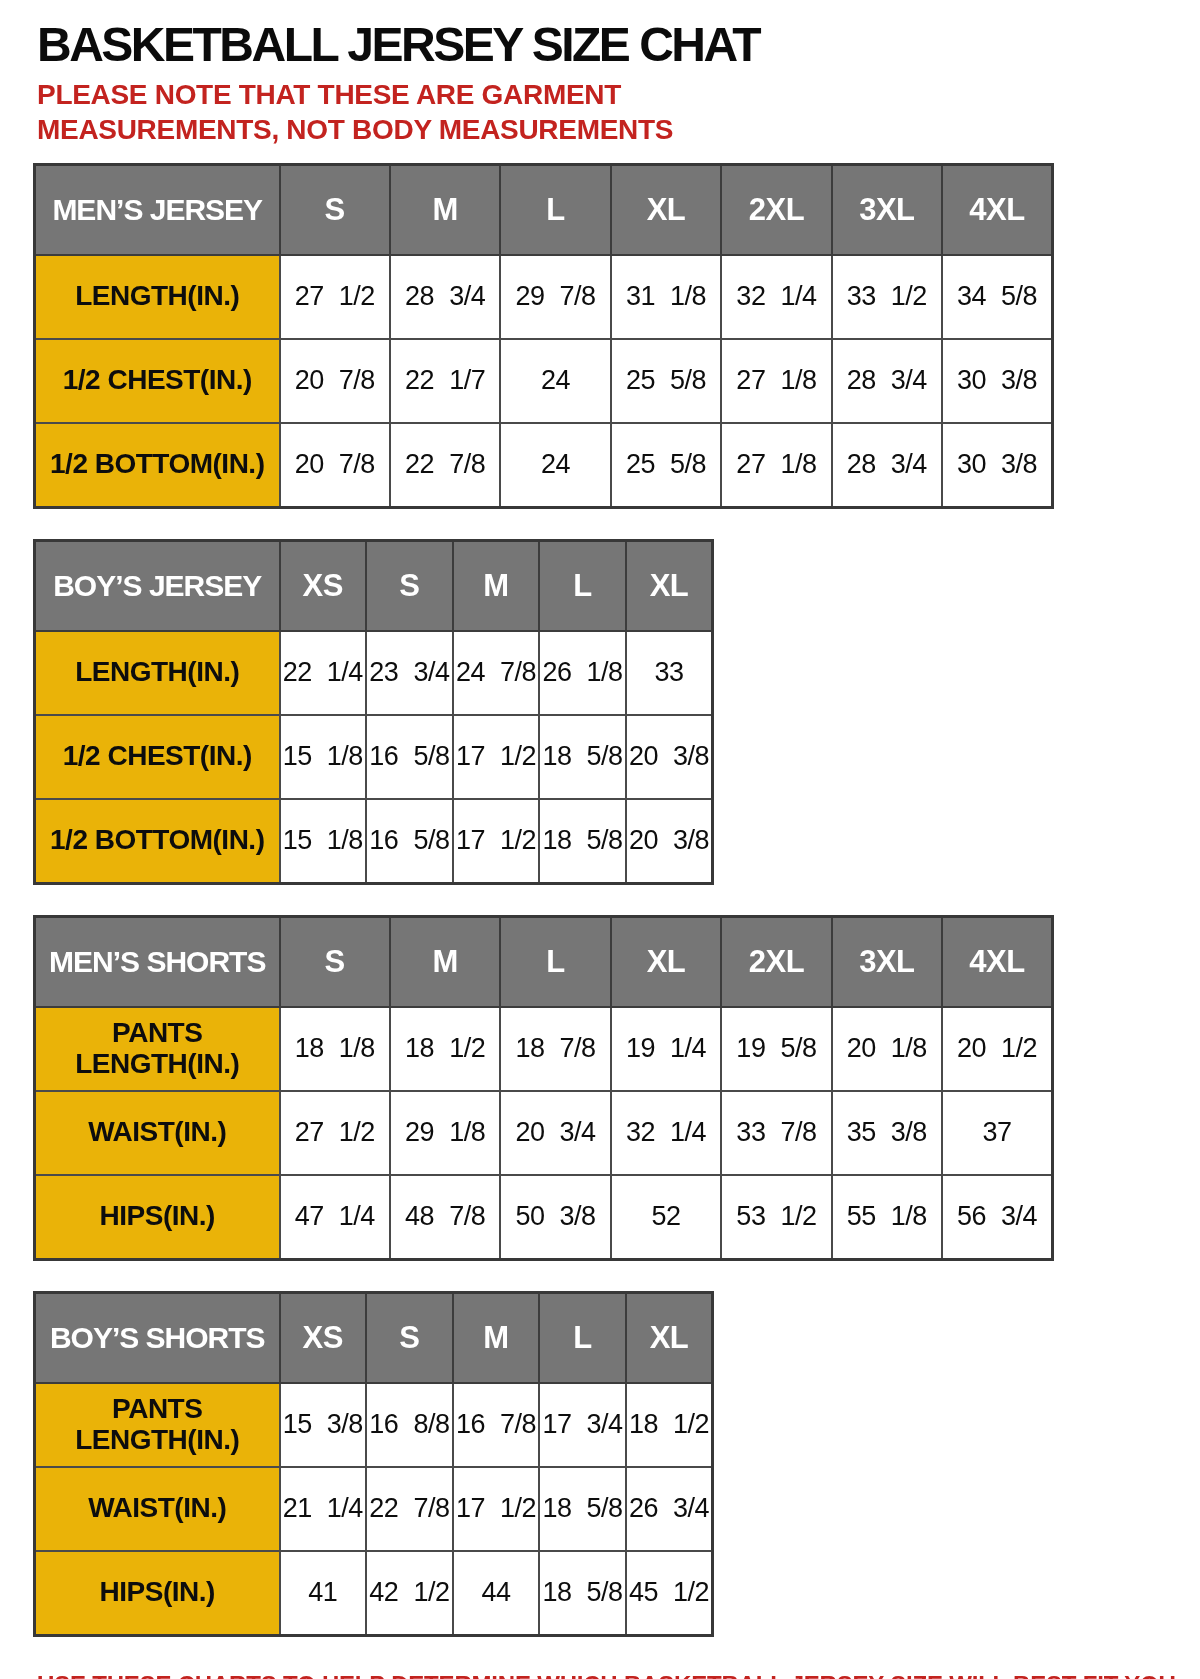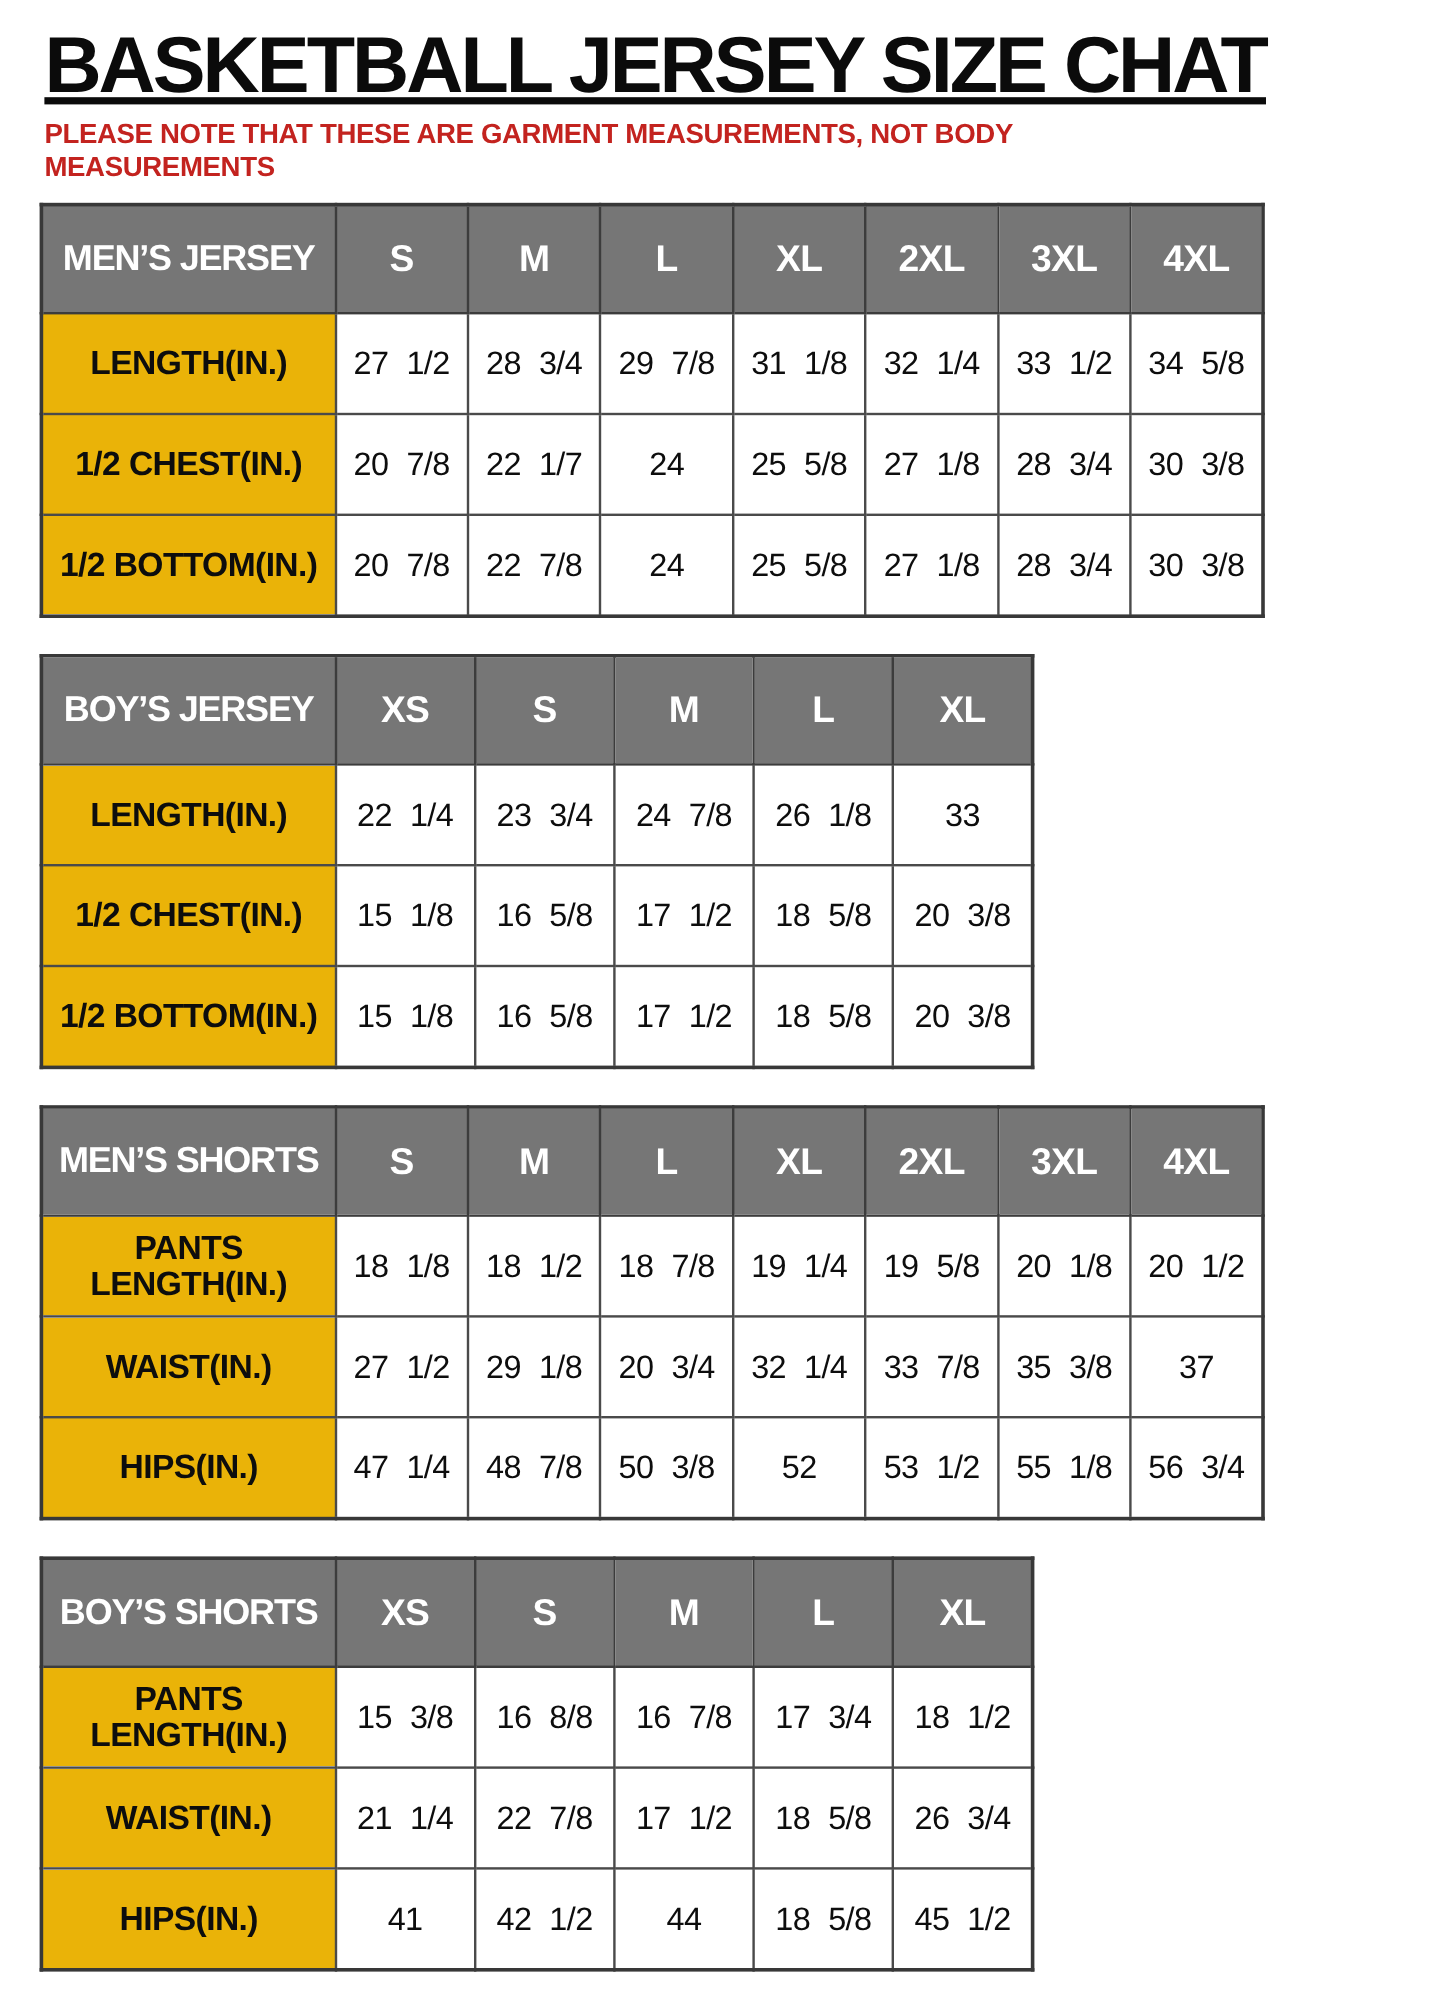--- a/index.html
+++ b/index.html
@@ -3,36 +3,35 @@
 <meta charset="utf-8">
 <style>
   html,body{margin:0;padding:0;background:#ffffff;}
   body{
     width:1200px;min-height:1679px;
     font-family:"Liberation Sans",sans-serif;
     color:#111;
   }
   .page{padding:10px 0 0 33px;}
   .title{
-    font-size:66px;font-weight:700;letter-spacing:-2.5px;
+    font-size:48px;font-weight:700;letter-spacing:-2.5px;
     color:#0b0b0b;margin:10px 5px 8px 4px;line-height:1.05;
     white-space:nowrap;
-    text-decoration:underline;
   }
   .note{
-    color:#c3231f;font-weight:700;font-size:23px;line-height:1.22;
+    color:#c3231f;font-weight:700;font-size:28px;line-height:1.22;
     max-width:810px;margin:0 0 16px 4px;letter-spacing:-0.3px;
   }
   table.size-table{
     border-collapse:collapse;table-layout:fixed;
     border:3px solid #383838;
     margin:0 0 30px 0;
   }
   table.wide{width:1021px;}
-  table.narrow{width:829px;margin-top:28px;}
+  table.narrow{width:681px;margin-top:28px;}
   col.label{width:245px;}
   .size-table th,.size-table td{
     border:2px solid #4a4a4a;
     text-align:center;vertical-align:middle;
     overflow:hidden;
   }
   .size-table thead th{
     background:#767676;color:#ffffff;
     font-size:31px;font-weight:700;height:86px;
     letter-spacing:-0.5px;border-color:#3c3c3c;

